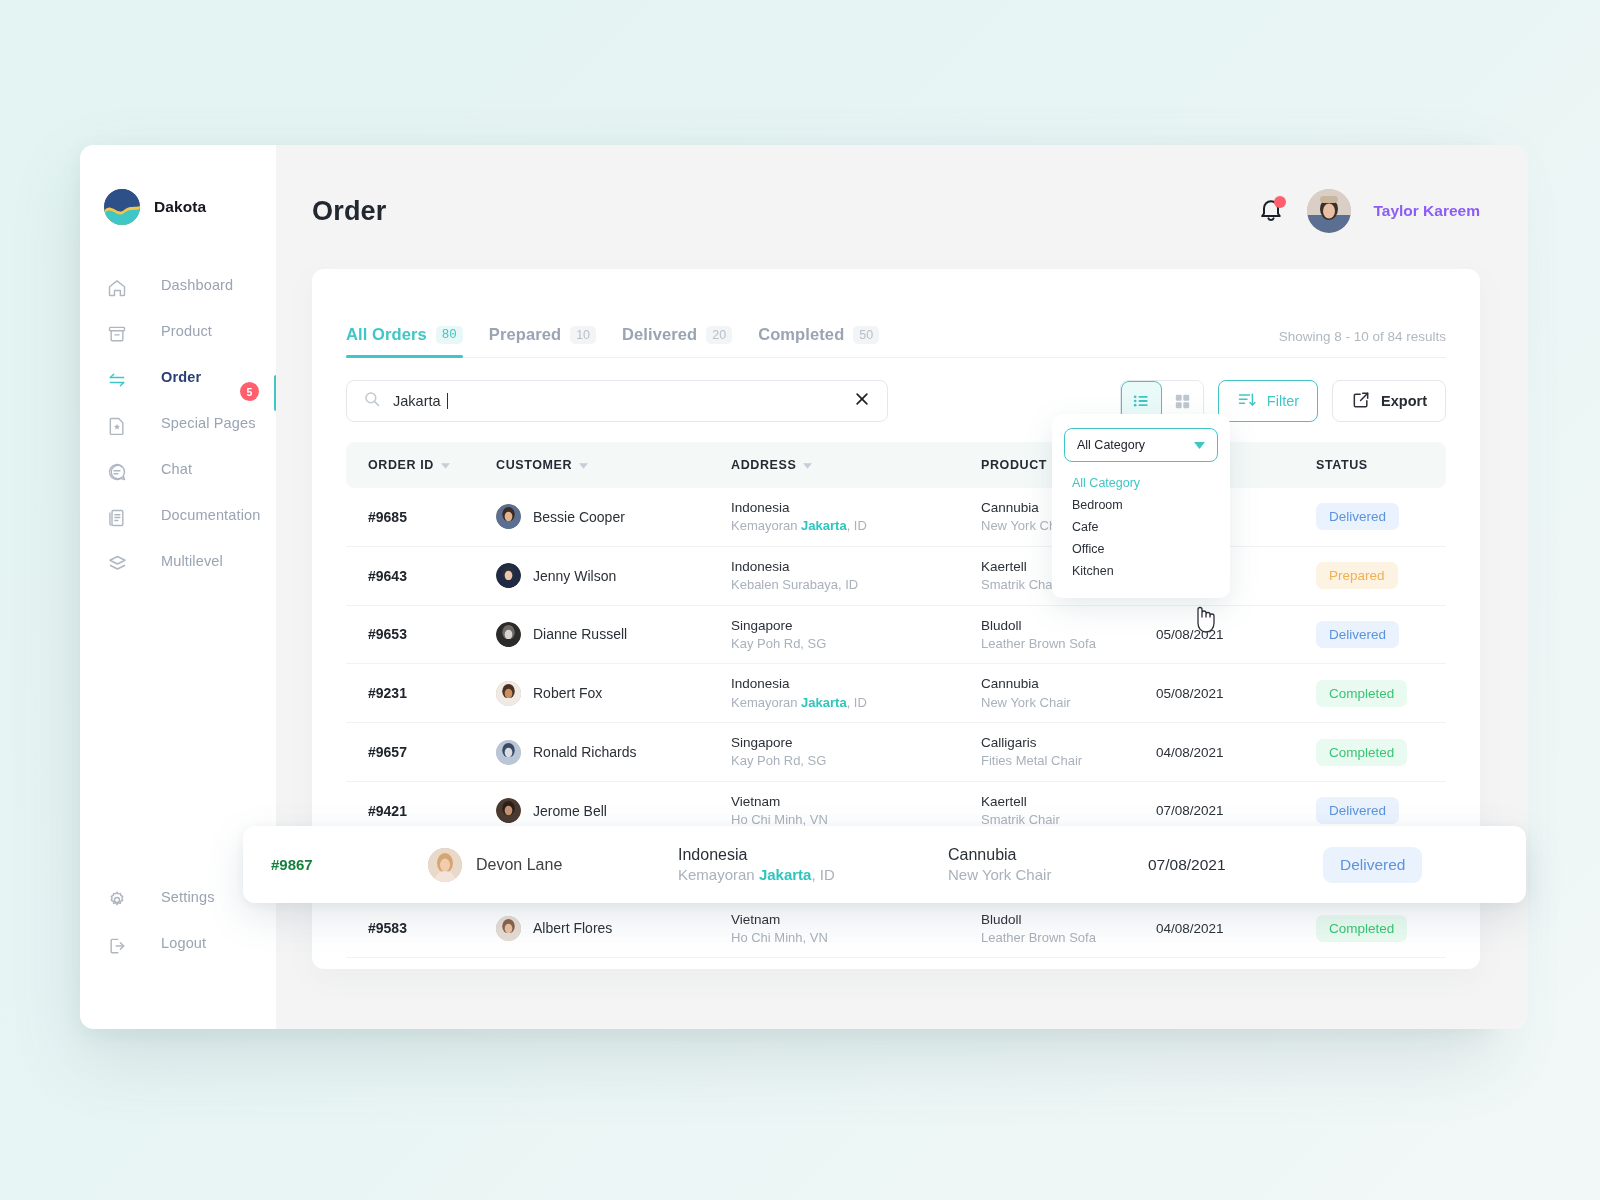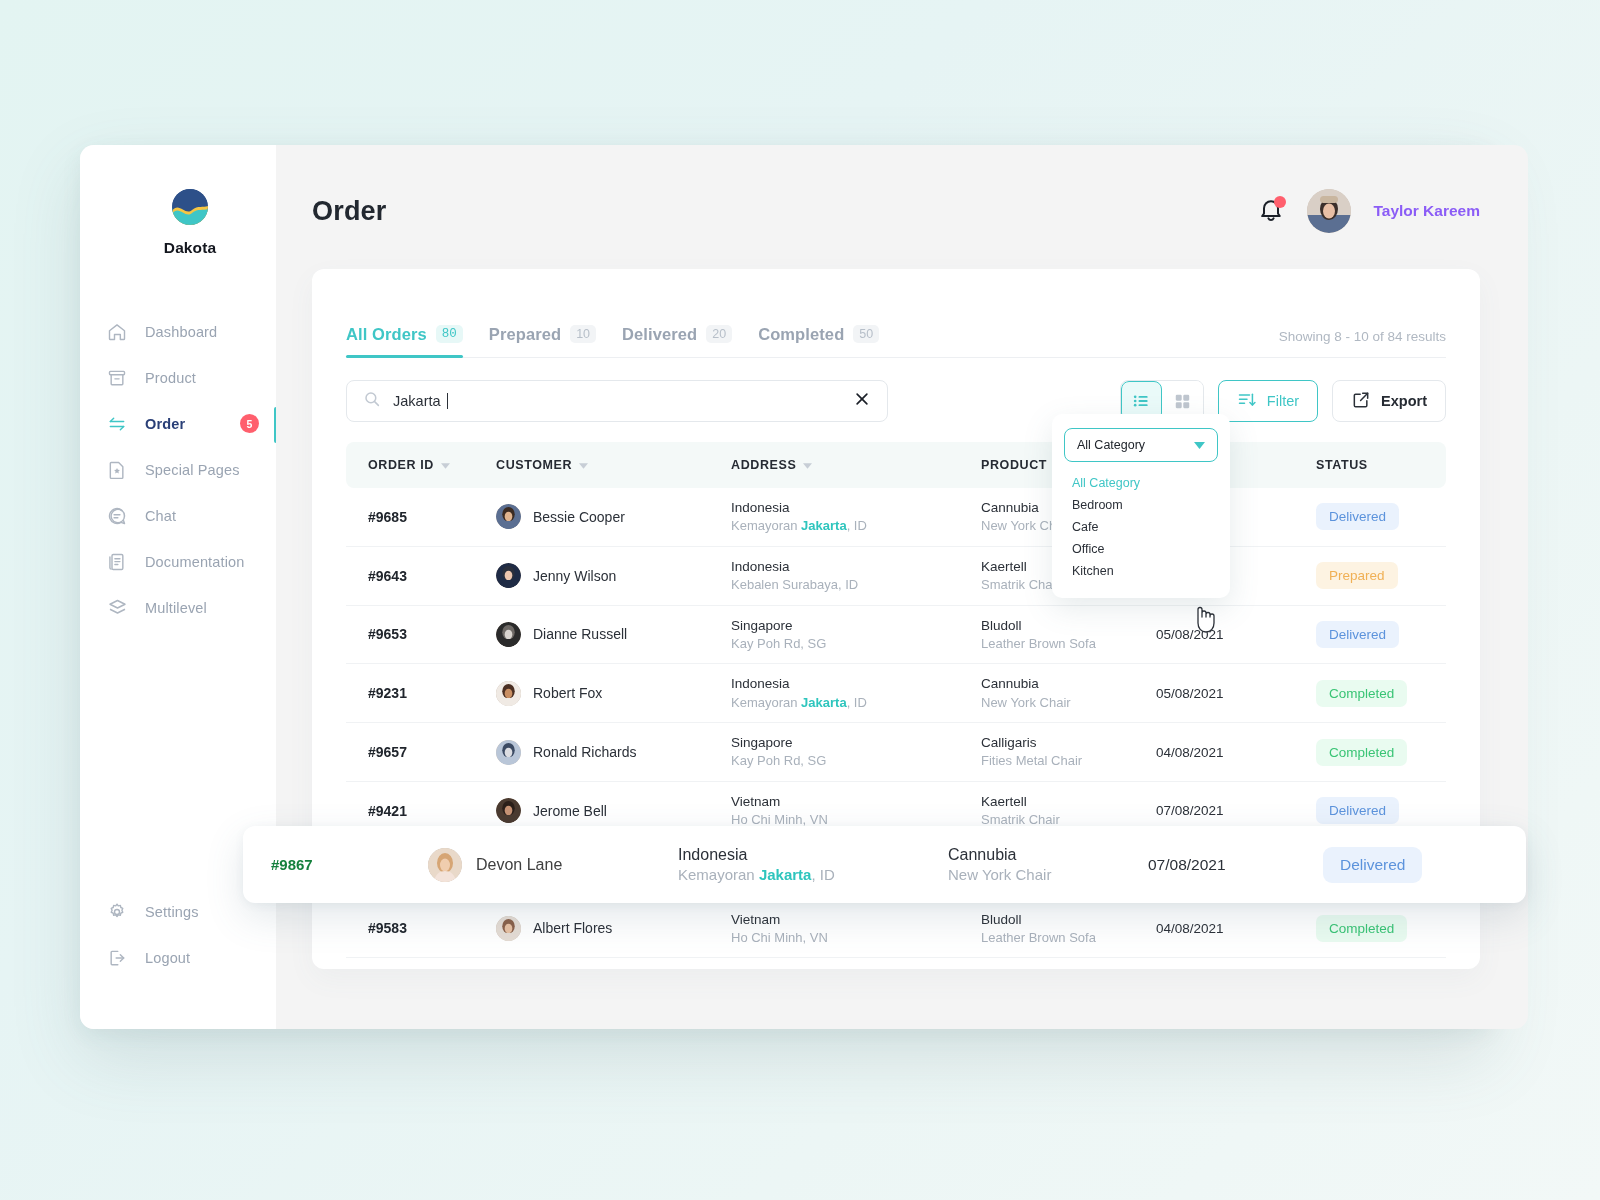--- a/index.html
+++ b/index.html
@@ -30,34 +30,33 @@
     width: 196px;
     background: #ffffff;
     border-radius: 14px 0 0 14px;
     position: relative;
     flex: 0 0 196px;
     padding-top: 30px;
   }
   .brand {
     display: flex; align-items: center; gap: 14px;
     padding: 14px 0 0 24px;
-    flex-direction: column;
   }
   .brand-logo {
     width: 36px; height: 36px; border-radius: 50%;
     background: linear-gradient(180deg, #2c4f86 0%, #2d5089 48%, #3fc6c6 49%, #44c8c4 100%);
     position: relative; overflow: hidden;
     flex: 0 0 36px;
   }
   .brand-logo svg { position: absolute; left: 0; top: 0; }
   .brand-name { font-size: 15.5px; font-weight: bold; color: #14171f; letter-spacing: .1px; }
 
   .nav { margin-top: 52px; }
   .nav-item {
-    display: flex; align-items: center; gap: 17px;
+    display: flex; gap: 33px;
     height: 46px; padding-left: 26px;
     position: relative; cursor: pointer;
   }
   .nav-label { font-size: 14.5px; color: #9aa4b2; letter-spacing: .15px; }
   .nav-item.active .nav-label { color: #2a3f77; font-weight: bold; }
   .nav-icon { width: 22px; height: 22px; flex: 0 0 22px; display:flex; align-items:center; justify-content:center; }
   .nav-icon svg { display: block; }
   .badge-count {
     position: absolute; left: 160px; top: 13px;
     width: 19px; height: 19px; border-radius: 50%;
@@ -103,21 +102,21 @@
     border-radius: 12px;
     height: 700px;
     padding: 26px 34px 0 34px;
     position: relative;
     box-shadow: 0 10px 28px rgba(90,120,130,.05);
   }
 
   .tabs-row { display: flex; align-items: flex-end; justify-content: space-between;
               border-bottom: 1px solid #edeff2; padding-bottom: 0; }
   .tabs { display: flex; align-items: center; gap: 26px; }
-  .tab { display: flex; align-items: flex-start; gap: 9px; padding-bottom: 13px;
+  .tab { display: flex; align-items: flex-end; gap: 9px; padding-bottom: 13px;
          cursor: pointer; position: relative; }
   .tab-label { font-size: 16.5px; color: #9aa4b2; font-weight: bold; letter-spacing: .1px; }
   .tab-count {
     font-size: 12.5px; color: #b7bfc9; background: #f2f4f6;
     border-radius: 5px; padding: 2px 6px; min-width: 22px; text-align: center;
   }
   .tab.active .tab-label { color: #3fc6c6; }
   .tab.active .tab-count { color: #3fc6c6; background: #e7f8f7; font-family: Liberation Mono, monospace; }
   .tab.active::after {
     content: ""; position: absolute; left: 0; right: 0; bottom: -1px;

